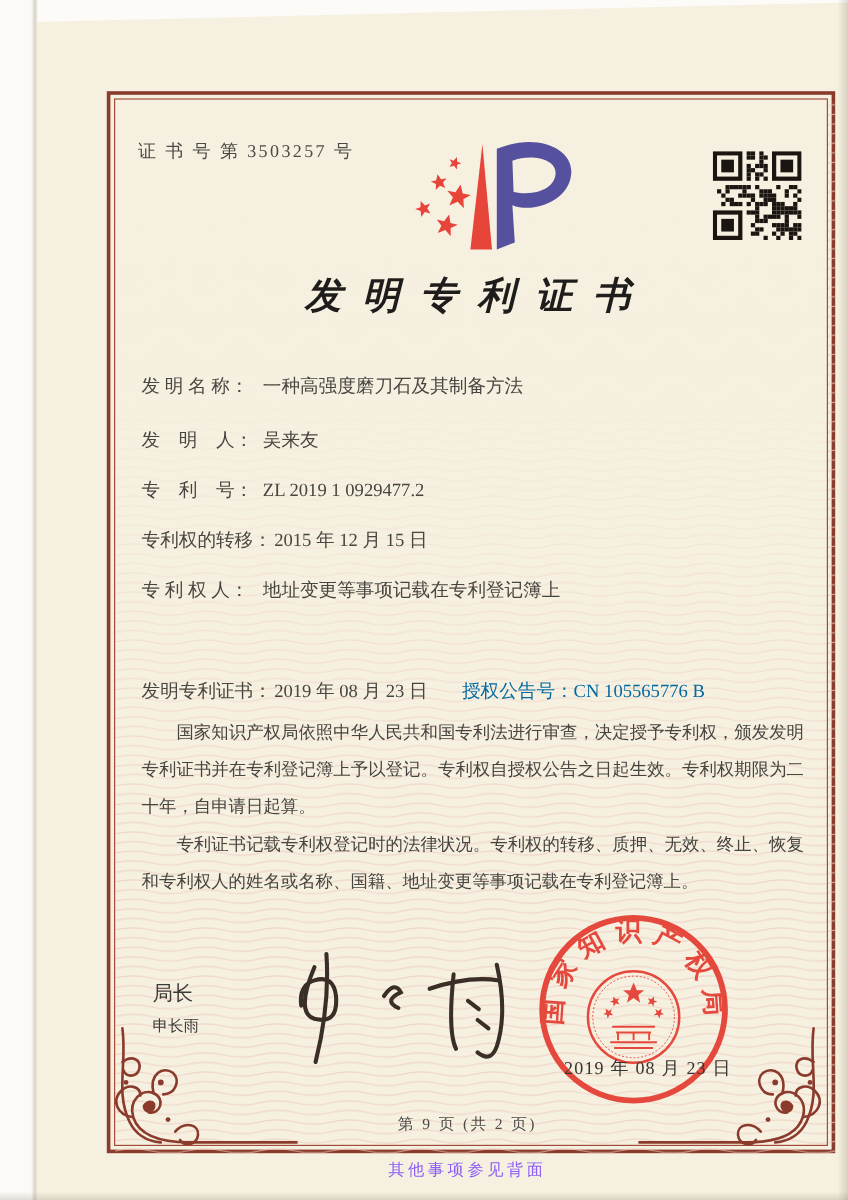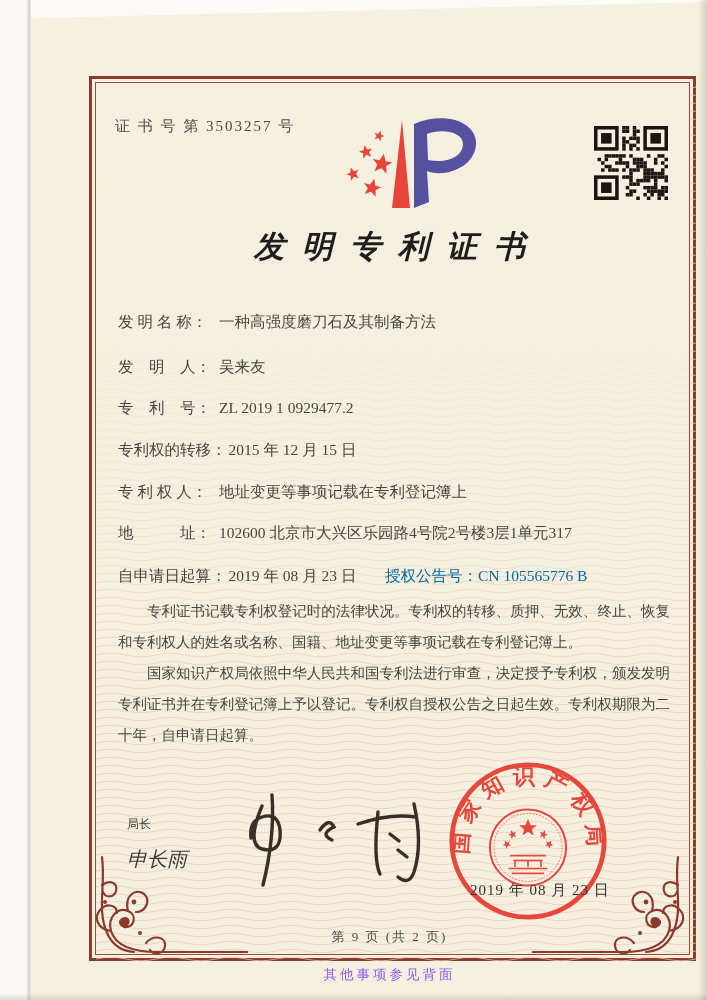--- a/index.html
+++ b/index.html
@@ -30,22 +30,22 @@
          font-size:31px;font-weight:bold;color:#1f1d1b;letter-spacing:.55em;text-indent:.55em;font-style:italic;}
   .field{position:absolute;left:118px;font-size:15.5px;color:#47453f;white-space:nowrap;}
   .field .lbl{display:inline-block;min-width:99px;}
   .field .val{margin-left:2px;}
   .fy0{top:312px}.fy1{top:357px}.fy2{top:398px}.fy3{top:440px}
   .fy4{top:482px}.fy5{top:523px}.fy6{top:566px}
   .grant-no{position:absolute;left:385px;top:566px;font-size:15.5px;color:#0369a1;white-space:nowrap;}
   .body-text{position:absolute;left:118px;top:596px;width:552px;font-size:14.5px;
              line-height:31px;color:#46443f;text-align:justify;}
   .body-text p{margin:0;text-indent:2em;}
-  .signer-title{position:absolute;left:127px;top:816px;font-size:12px;color:#3c3a36;}
-  .signer-name{position:absolute;left:127px;top:846px;font-size:20px;color:#3c3a36;font-style:italic;}
+  .signer-title{position:absolute;left:127px;top:816px;font-size:17px;color:#3c3a36;}
+  .signer-name{position:absolute;left:127px;top:846px;font-size:13px;color:#3c3a36;}
   .signature{position:absolute;left:232px;top:792px;width:200px;height:100px;}
   .seal{position:absolute;left:447px;top:760px;width:162px;height:162px;opacity:.9;}
   .seal-date{position:absolute;left:470px;top:881px;font-size:15px;letter-spacing:1px;color:#35332f;}
   .page-info{position:absolute;left:89px;top:928px;width:601px;text-align:center;
              font-size:13px;letter-spacing:2px;color:#4c4a46;}
   .back-note{position:absolute;left:89px;top:966px;width:601px;text-align:center;
              font-size:13.5px;letter-spacing:3px;color:#8b5cf6;}
   .flourish{position:absolute;width:160px;height:110px;}
   .flourish.bl{left:88px;top:855px;}
   .flourish.br{left:532px;top:855px;transform:scaleX(-1);}
@@ -230,33 +230,30 @@
   </div>
   <div class="field fy2">
     <span class="lbl">专　利　号：</span><span class="val">ZL 2019 1 0929477.2</span>
   </div>
   <div class="field fy3">
     <span class="lbl">专利权的转移：</span><span class="val">2015 年 12 月 15 日</span>
   </div>
   <div class="field fy4">
     <span class="lbl">专 利 权 人：</span><span class="val">地址变更等事项记载在专利登记簿上</span>
   </div>
-  <div class="field fy5">
-    <span class="lbl">地　　　址：</span><span class="val">102600 北京市大兴区乐园路4号院2号楼3层1单元317</span>
-  </div>
   <div class="field fy6">
-    <span class="lbl">自申请日起算：</span><span class="val">2019 年 08 月 23 日</span>
+    <span class="lbl">发明专利证书：</span><span class="val">2019 年 08 月 23 日</span>
   </div>
   <div class="grant-no">
     <span>授权公告号：</span><span>CN 105565776 B</span>
   </div>
 
   <div class="body-text">
+    <p>国家知识产权局依照中华人民共和国专利法进行审查，决定授予专利权，颁发发明专利证书并在专利登记簿上予以登记。专利权自授权公告之日起生效。专利权期限为二十年，自申请日起算。</p>
     <p>专利证书记载专利权登记时的法律状况。专利权的转移、质押、无效、终止、恢复和专利权人的姓名或名称、国籍、地址变更等事项记载在专利登记簿上。</p>
-    <p>国家知识产权局依照中华人民共和国专利法进行审查，决定授予专利权，颁发发明专利证书并在专利登记簿上予以登记。专利权自授权公告之日起生效。专利权期限为二十年，自申请日起算。</p>
   </div>
 
   <div class="signer-title">局长</div>
   <div class="signer-name">申长雨</div>
 
   <svg class="signature" viewBox="0 0 200 100" fill="none" stroke="#3a2e26" stroke-width="3.4" stroke-linecap="round">
     <path d="M30,14 Q14,52 30,57 Q50,62 48,38 Q46,20 30,25 Q17,29 19,46"></path>
     <path d="M40,3 Q43,45 31,93"></path>
     <path d="M88,38 q9,-13 14,-3 q-15,7 -2,13"></path>
     <path d="M126,32 q32,-11 58,-7"></path>

